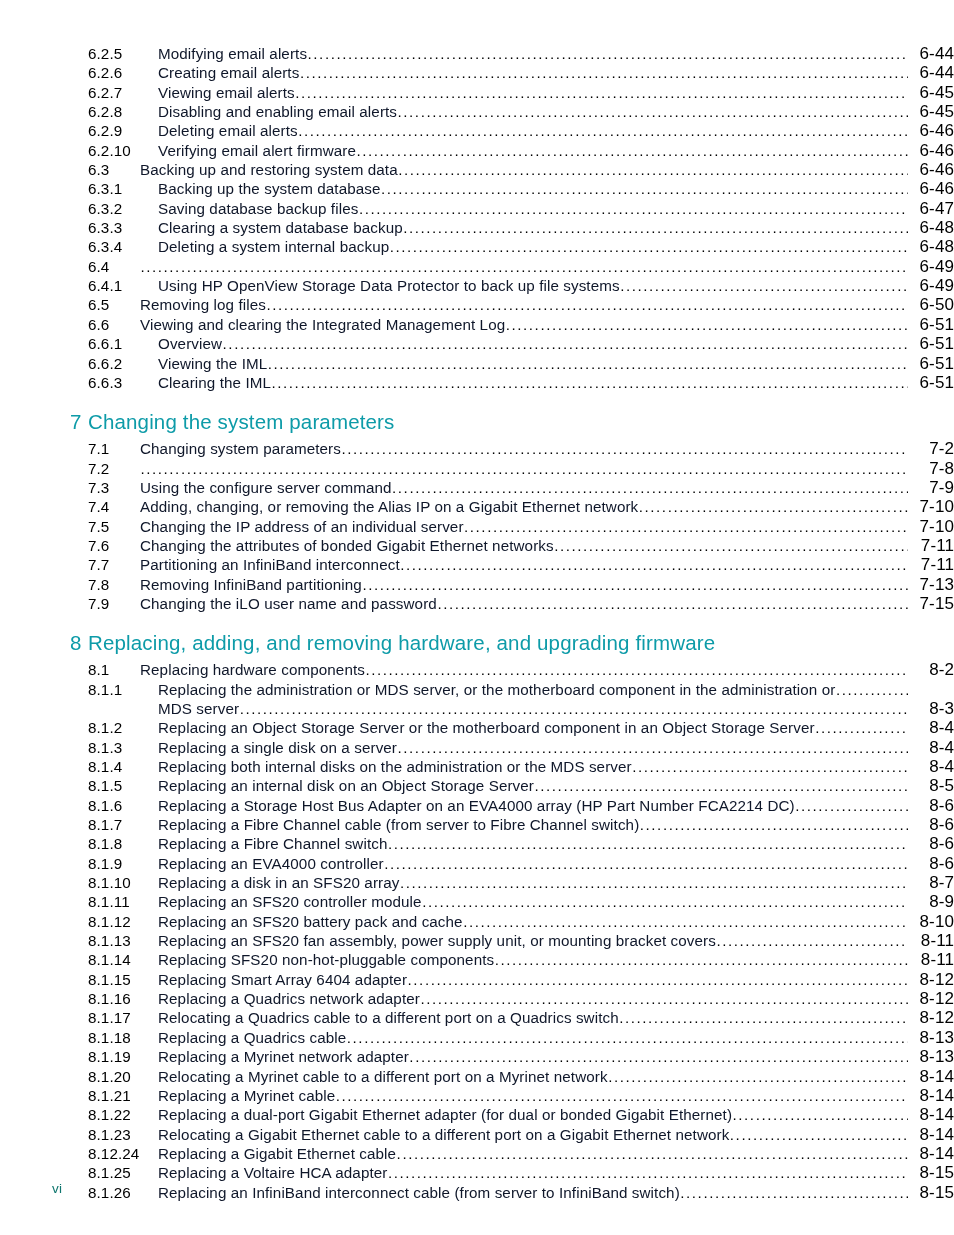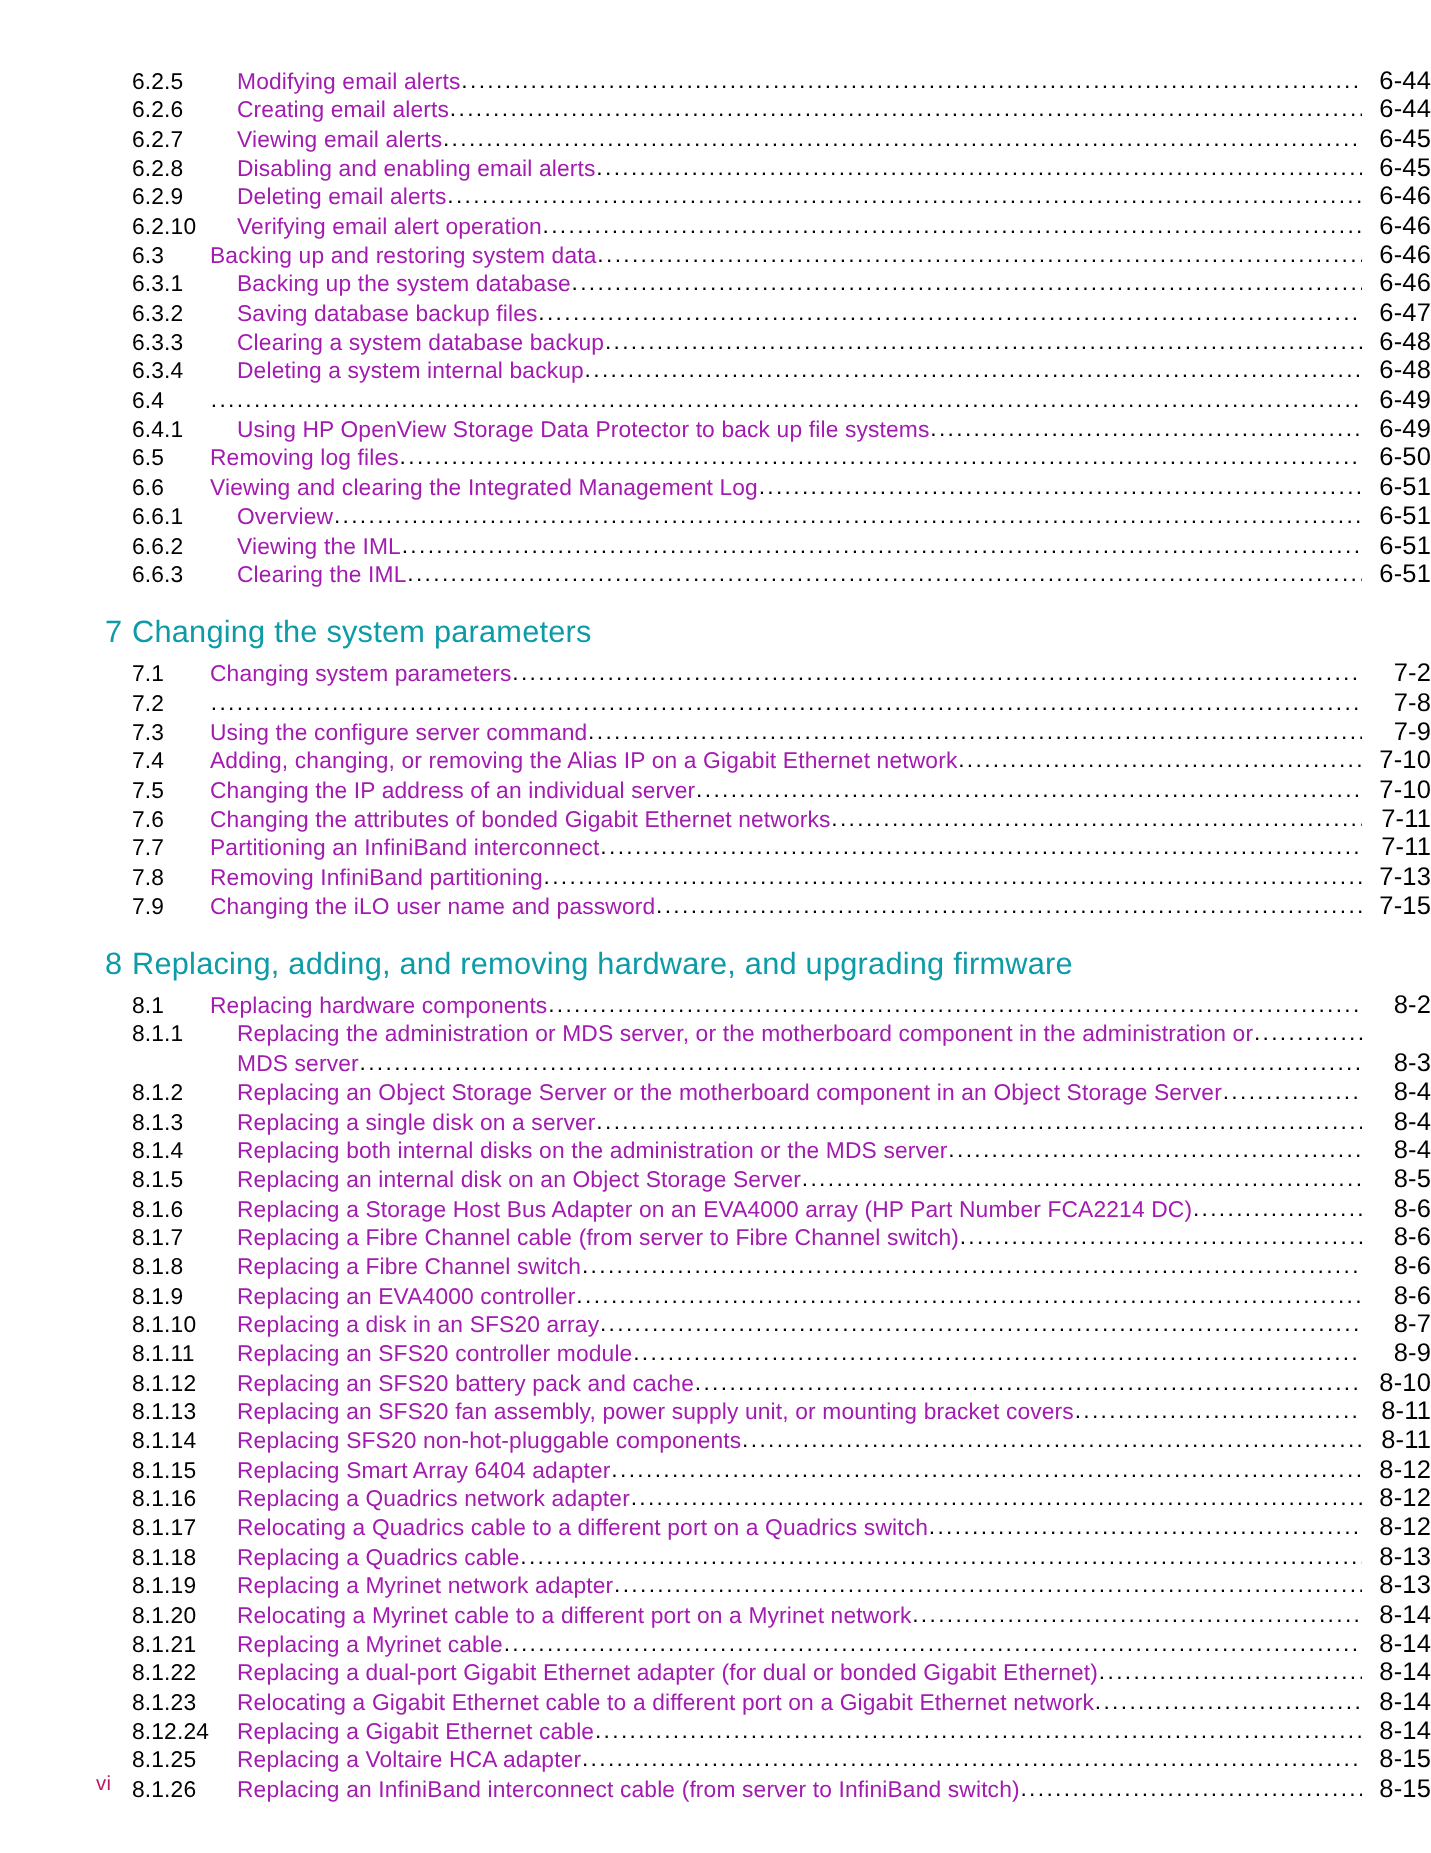--- a/index.html
+++ b/index.html
@@ -56,21 +56,21 @@
   
   .titlewrap {
     flex: 1 1 auto;
     display: flex;
     align-items: baseline;
     min-width: 0;
     overflow: hidden;
   }
   .title {
     flex: 0 0 auto;
-    color: #a21caf;
+    color: #0f172a;
   }
   .leader {
     flex: 1 1 auto;
     overflow: hidden;
     white-space: nowrap;
     font-size: 15.2px;
     color: #000;
     letter-spacing: 1.55px;
     margin-left: 0.5px;
     transform: translateY(-0.5px);
@@ -108,24 +108,24 @@
     margin-left: 70px;
   }
   .chapter .ctitle { flex: 0 0 auto; }
 
   .chapter-gap-top { height: 17px; }
   .chapter-gap-bottom { height: 4px; }
 
   
   #footer {
     position: absolute;
-    left: 64px;
+    left: 52px;
     top: 1181px;
     font-size: 13.5px;
-    color: #be185d;
+    color: #0f766e;
     letter-spacing: 0.2px;
   }
 </style>
 </head>
 <body>
 
 <div id="page">
 
   <div id="toc">
       <div class="row lvl3">
@@ -164,21 +164,21 @@
         <span class="num">6.2.9</span>
         <span class="titlewrap">
           <span class="title">Deleting email alerts</span>
           <span class="leader">..................................................................................................................................................</span>
         </span>
         <span class="pg">6-46</span>
       </div>
       <div class="row lvl3">
         <span class="num">6.2.10</span>
         <span class="titlewrap">
-          <span class="title">Verifying email alert operation</span>
+          <span class="title">Verifying email alert firmware</span>
           <span class="leader">..................................................................................................................................................</span>
         </span>
         <span class="pg">6-46</span>
       </div>
       <div class="row lvl2">
         <span class="num">6.3</span>
         <span class="titlewrap">
           <span class="title">Backing up and restoring system data</span>
           <span class="leader">..................................................................................................................................................</span>
         </span>

